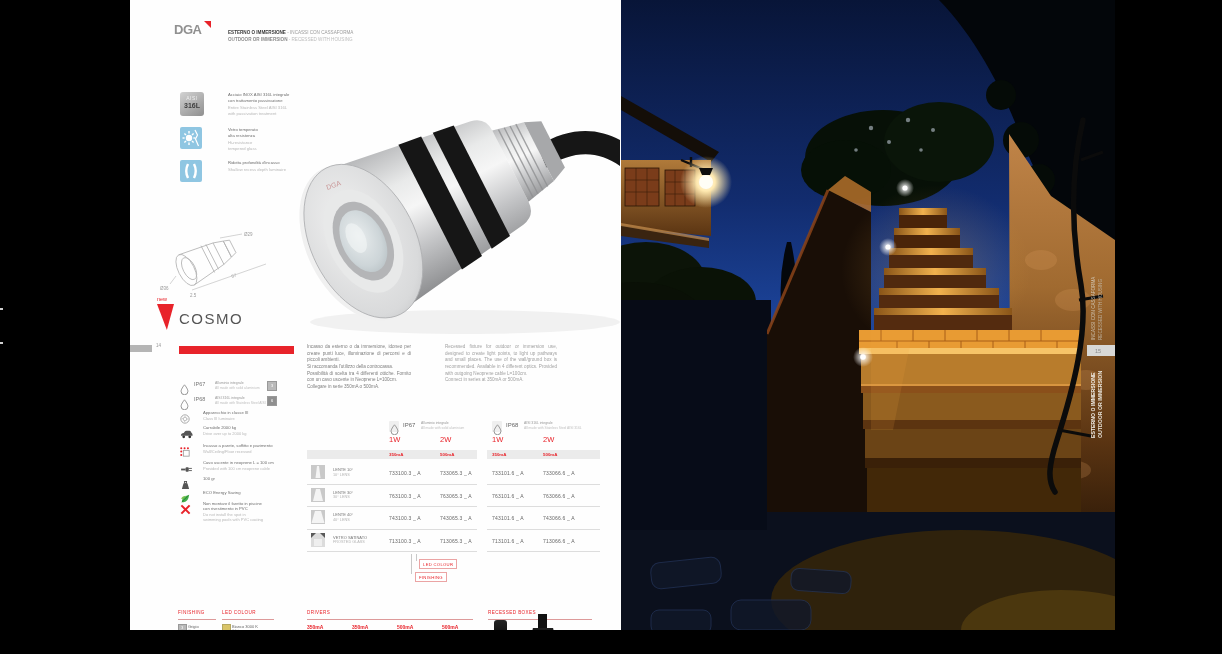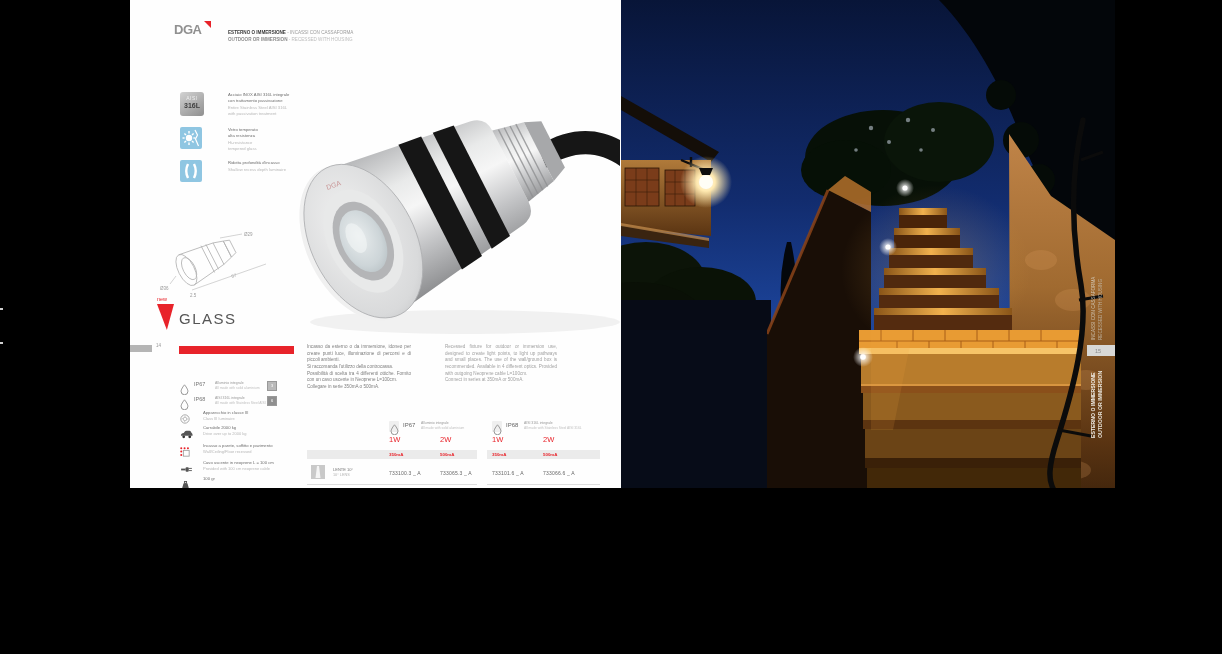--- a/index.html
+++ b/index.html
@@ -1,16 +1,16 @@
 <!DOCTYPE html>
 <html><head>
 <meta charset="utf-8">
 <style>
   html,body{margin:0;padding:0;background:#000;}
-  #stage{position:relative;width:1222px;height:488px;background:#000;overflow:hidden;
+  #stage{position:relative;width:1222px;height:630px;background:#000;overflow:hidden;
          font-family:"Liberation Sans", sans-serif;}
   .abs{position:absolute;}
   #page{position:absolute;left:130px;top:0;width:491px;height:646px;background:#fefefe;}
   #photo{position:absolute;left:621px;top:0;width:494px;height:646px;background:#0a1530;}
   .t{position:absolute;white-space:pre-line;}
   .accent{color:#e8232a;}
   .sep{position:absolute;height:1px;background:#ddd;}
   .band{position:absolute;background:#ebebeb;}
   .callout{position:absolute;border:1px solid #eba4a4;color:#e8232a;font-size:4.2px;
            padding:1.5px 3px;letter-spacing:.3px;background:#fff;}
@@ -135,21 +135,21 @@
         <ellipse cx="-95" cy="0" rx="35" ry="55" fill="#e8e9e9"></ellipse>
         <ellipse cx="-95" cy="0" rx="27" ry="42" fill="#b4b5b7"></ellipse>
         <ellipse cx="-95" cy="0" rx="21" ry="33" fill="url(#lensG)"></ellipse>
         <ellipse cx="-100" cy="-6" rx="9" ry="16" fill="#f4f7f7" opacity=".6"></ellipse>
         <text x="-104" y="-62" font-size="7" fill="#b05050" opacity=".55" transform="rotate(8 -104 -62)">DGA</text>
       </g>
     </svg>
 
     <div class="t accent" style="left:27px;top:296px;font-size:5.5px;">new</div>
     <div class="abs" style="left:27px;top:304px;width:17px;height:26px;background:#e8232a;clip-path:polygon(0 0,100% 0,58% 100%);"></div>
-    <div class="t" style="left:49px;top:310px;font-size:15px;font-weight:300;color:#555;letter-spacing:1.5px;">GLASS</div>
+    <div class="t" style="left:49px;top:310px;font-size:15px;font-weight:300;color:#555;letter-spacing:1.5px;">COSMO</div>
     <div class="abs" style="left:49px;top:346px;width:115px;height:8px;background:#e8232a;"></div>
     <div class="abs" style="left:0;top:345px;width:22px;height:7px;background:#b5b5b5;"></div>
     <div class="t" style="left:26px;top:343px;font-size:4.5px;color:#9a9a9a;">14</div>
 
     <div id="specs">
         <div style="position:absolute;white-space:pre-line;left:50px;top:381px;"><svg width="9" height="11" viewBox="0 0 10 12">
             <path d="M5 .8 C5 .8 1.2 5.2 1.2 8 a3.8 3.8 0 0 0 7.6 0 C8.8 5.2 5 .8 5 .8 Z" fill="none" stroke="#8a8a8a" stroke-width="1"></path>
           </svg></div>
         <div style="position:absolute;white-space:pre-line;left:64px;top:381px;font-size:5.5px;color:#777;">IP67</div>
         <div style="position:absolute;white-space:pre-line;left:85px;top:381px;width:60px;font-size:3.5px;color:#999;">Alluminio integrale</div>

